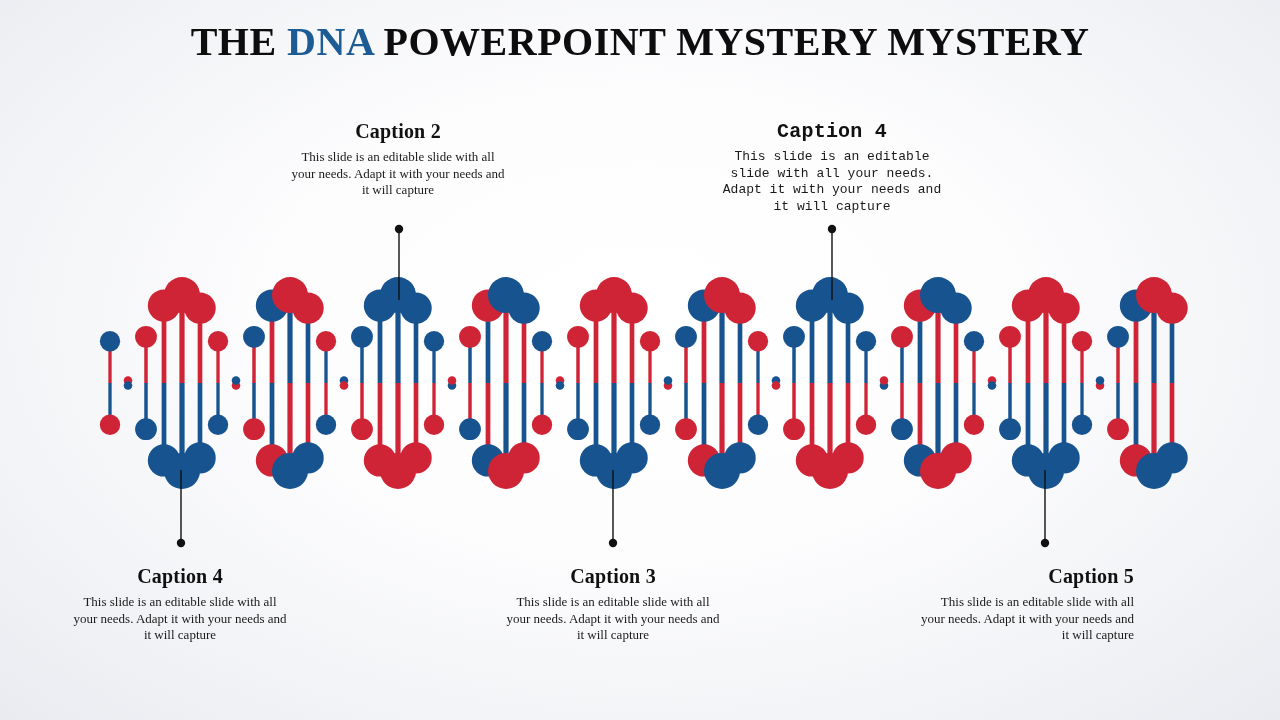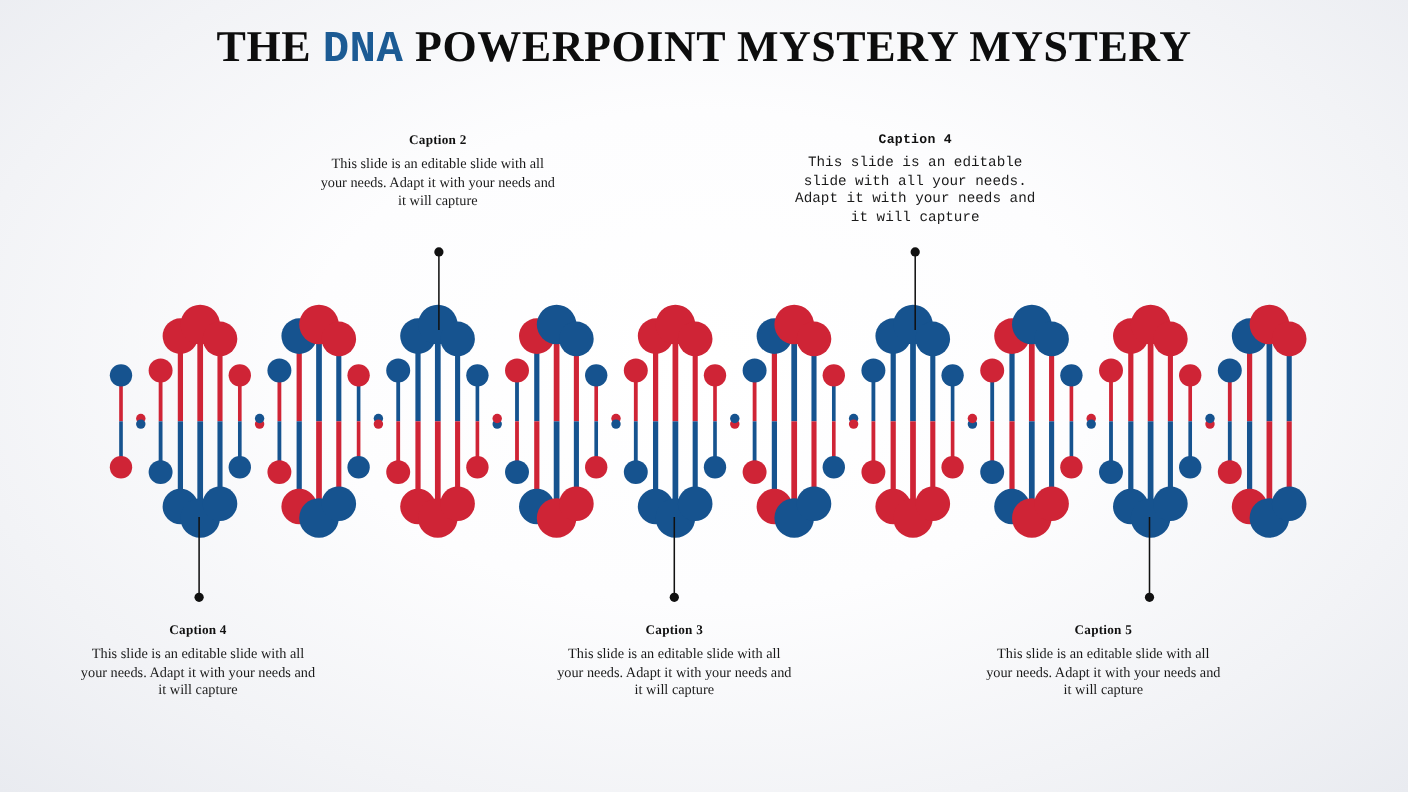--- a/index.html
+++ b/index.html
@@ -27,31 +27,30 @@
     text-align: center;
     font-family: "Liberation Serif", serif;
     font-weight: bold;
     font-size: 40px;
     letter-spacing: 0.5px;
     color: #0d0d0d;
     white-space: nowrap;
   }
   #title .accent {
     color: #1c5b94;
-    font-family: Liberation Mono, monospace;
   }
   .caption {
     position: absolute;
     width: 220px;
     text-align: center;
     font-family: "Liberation Serif", serif;
     color: #111;
   }
   .caption .cap-title {
-    font-size: 12px;
+    font-size: 20px;
     font-weight: bold;
     margin-bottom: 6px;
     letter-spacing: 0.2px;
   }
   .caption .cap-body {
     font-size: 13px;
     line-height: 1.27;
     color: #1a1a1a;
   }
   svg#dna {
@@ -315,18 +314,18 @@
   <div class="caption" style="left:503px; top:565px;">
     <div class="cap-title">Caption 3</div>
     <div class="cap-body">This slide is an editable slide with all your needs. Adapt it with your needs and it will capture</div>
   </div>
 
   <div class="caption" style="left:722px; top:120px;font-family:Liberation Mono, monospace;">
     <div class="cap-title">Caption 4</div>
     <div class="cap-body">This slide is an editable slide with all your needs. Adapt it with your needs and it will capture</div>
   </div>
 
-  <div class="caption" style="left:893px; top:565px;">
+  <div class="caption" style="left:914px; top:565px;text-align:right;">
     <div class="cap-title">Caption 5</div>
     <div class="cap-body">This slide is an editable slide with all your needs. Adapt it with your needs and it will capture</div>
   </div>
 
 </div>
 
 </body></html>

